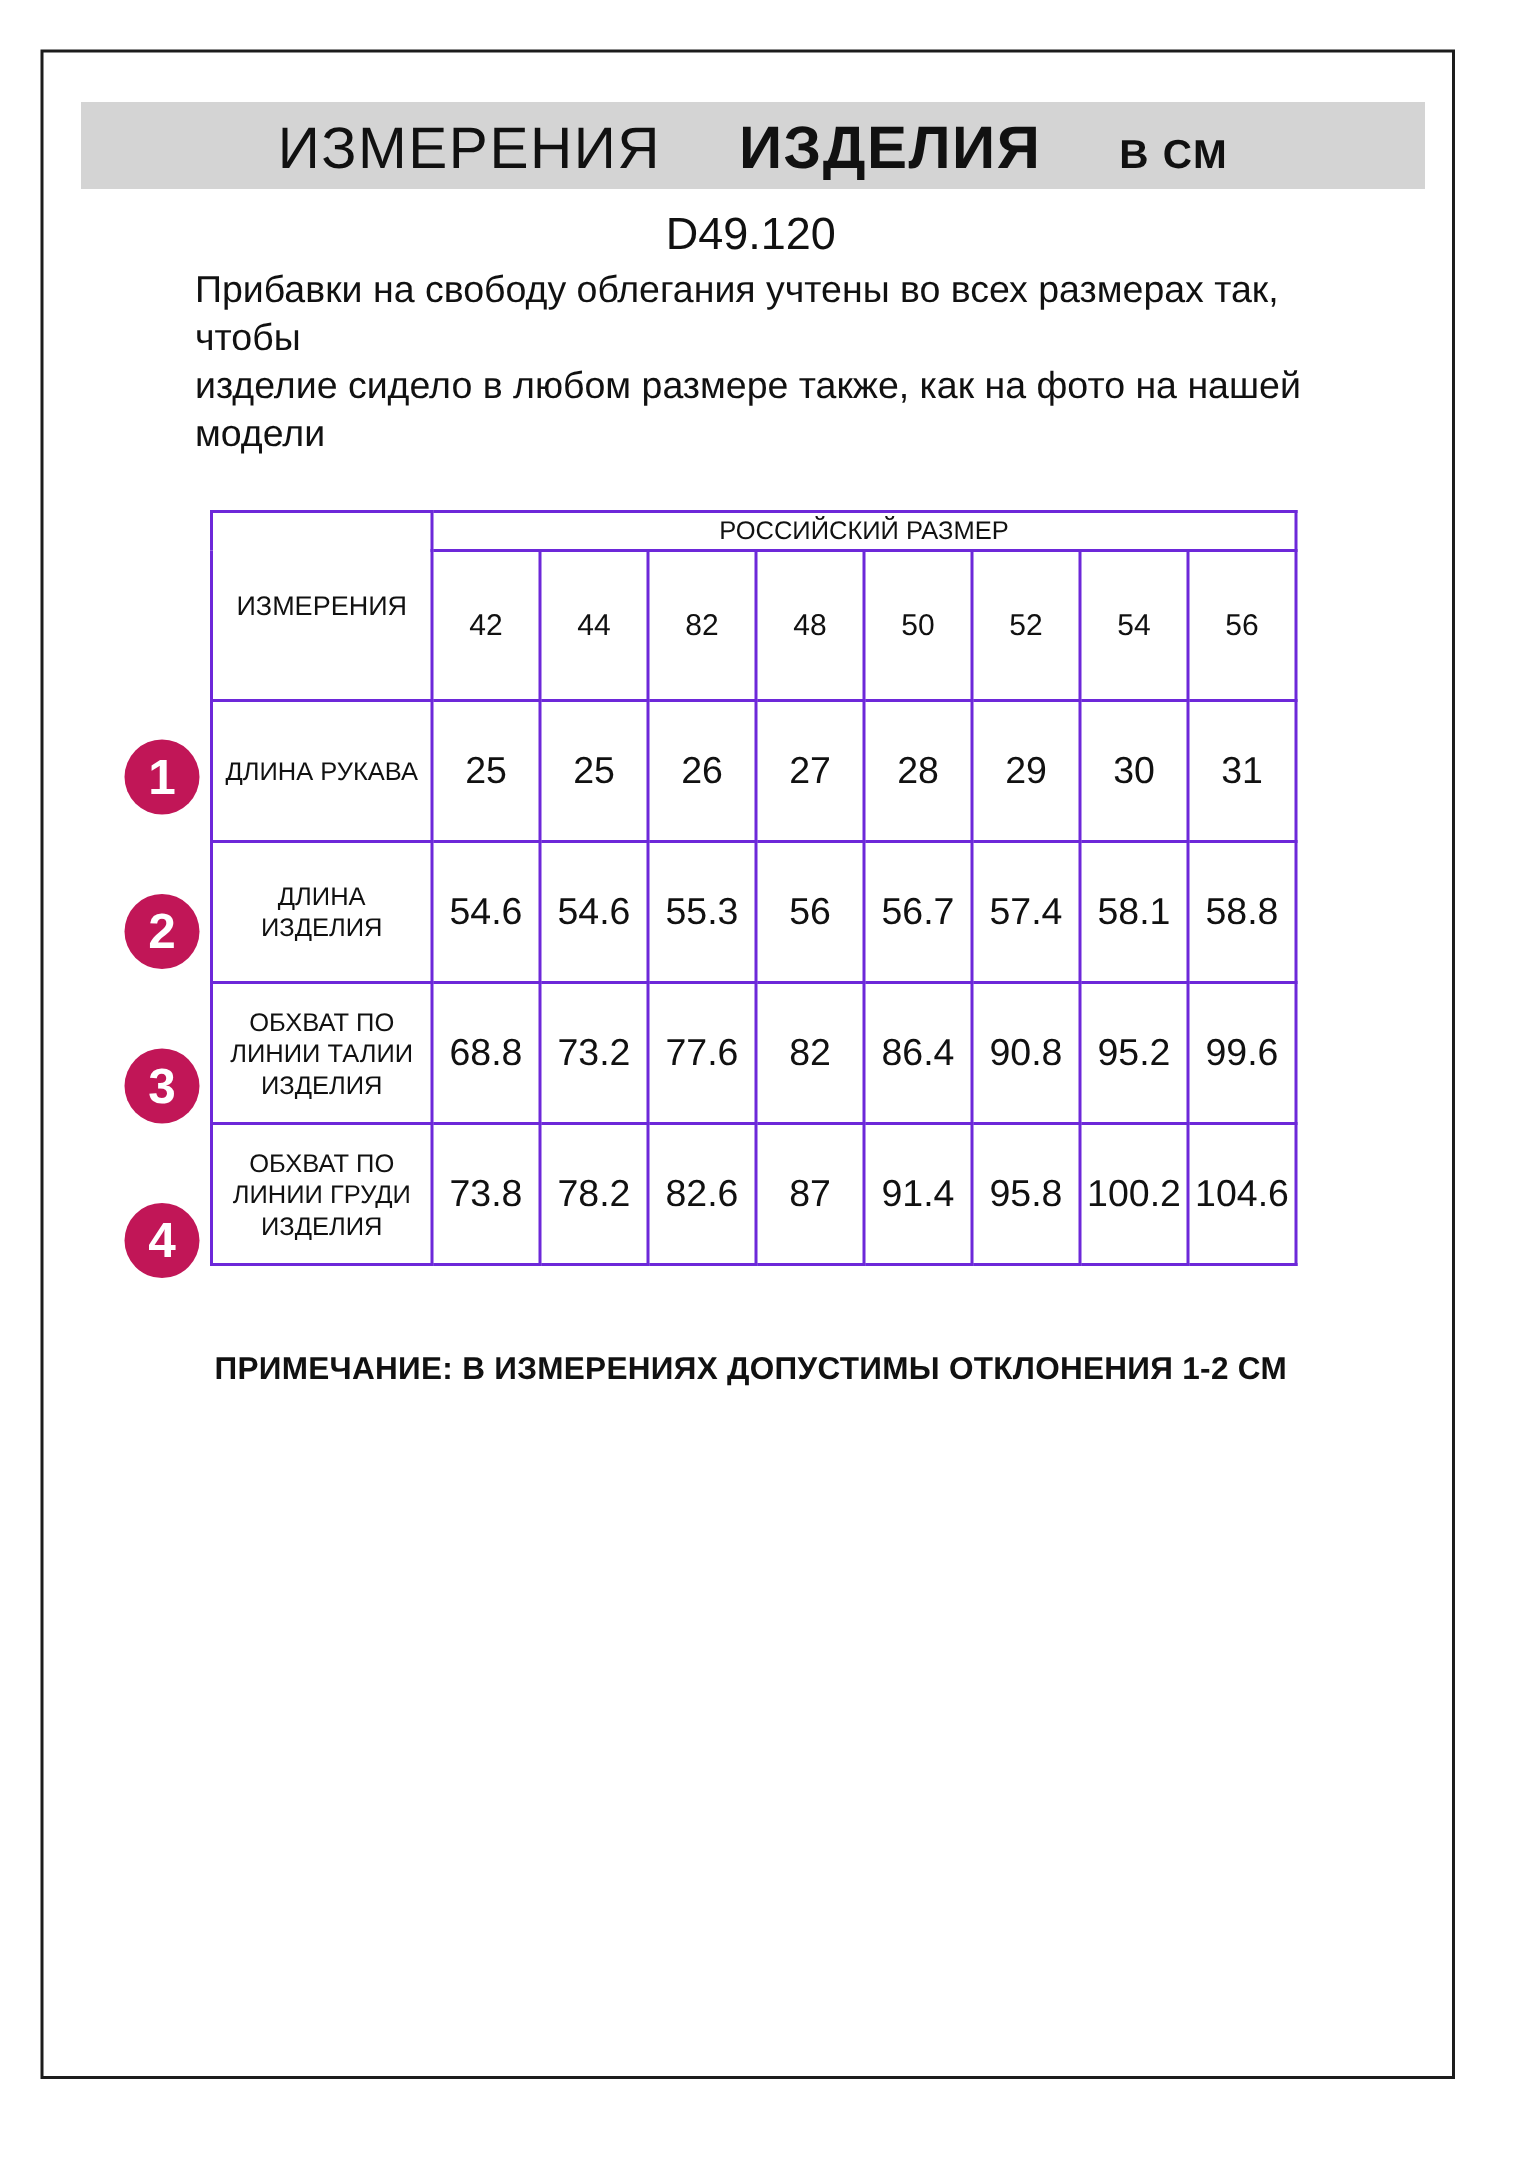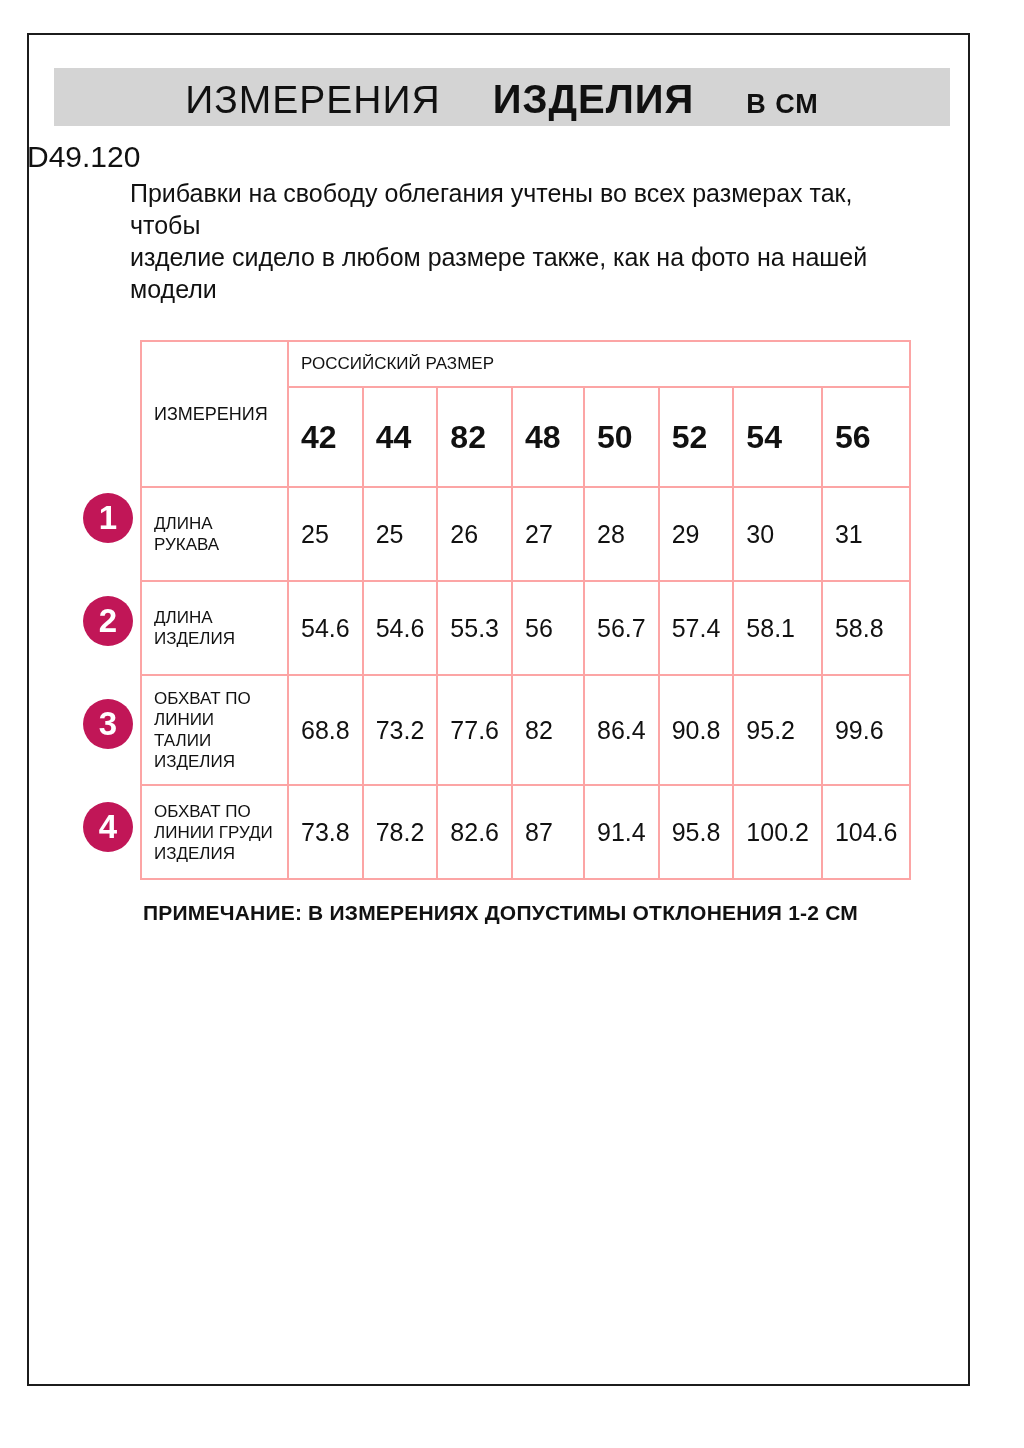--- a/index.html
+++ b/index.html
@@ -13,39 +13,39 @@
   }
   .header-bar{
     position:absolute;left:54px;top:68px;width:896px;height:58px;
     background:#d4d4d4;display:flex;align-items:baseline;justify-content:center;
     gap:52px;box-sizing:border-box;padding-top:9px;
   }
   .title-measurements{font-size:39px;font-weight:normal;letter-spacing:1px;}
   .title-product{font-size:40px;font-weight:bold;letter-spacing:1px;}
   .title-units{font-size:27px;font-weight:bold;letter-spacing:1px;}
   .product-code{
-    position:absolute;left:27px;top:140px;width:947px;text-align:left;
+    position:absolute;left:27px;top:140px;width:947px;text-align:center;
     font-size:30px;font-weight:normal;
   }
   .description{
     position:absolute;left:130px;top:177px;width:764px;text-align:left;
     font-size:25px;line-height:32px;white-space:pre-line;
   }
   table.size-table{
     position:absolute;left:140px;top:340px;border-collapse:collapse;
     table-layout:fixed;
   }
   table.size-table td{
-    border:2px solid #fca5a5;vertical-align:middle;
-    padding:12px;box-sizing:border-box;
+    border:2px solid #6d28d9;text-align:center;vertical-align:middle;
+    padding:0;box-sizing:border-box;
   }
   td.corner-header{font-size:18px;}
   td.group-header{font-size:17px;height:26px;}
   tr.size-row{height:100px;}
-  tr.size-row td{font-size:32px;font-weight:bold;margin-top:39px;}
+  tr.size-row td{font-size:20px;font-weight:normal;margin-top:39px;}
   tbody tr.data-row{height:94px;}
   tbody td.row-label{font-size:17px;line-height:21px;white-space:pre-line;}
   tbody td.value-cell{font-size:25px;}
   .badge{
     position:absolute;left:83px;width:50px;height:50px;border-radius:50%;
     color:#fff;font-size:33px;font-weight:bold;
     display:flex;align-items:center;justify-content:center;
   }
   .note{
     position:absolute;left:27px;top:901px;width:947px;text-align:center;

